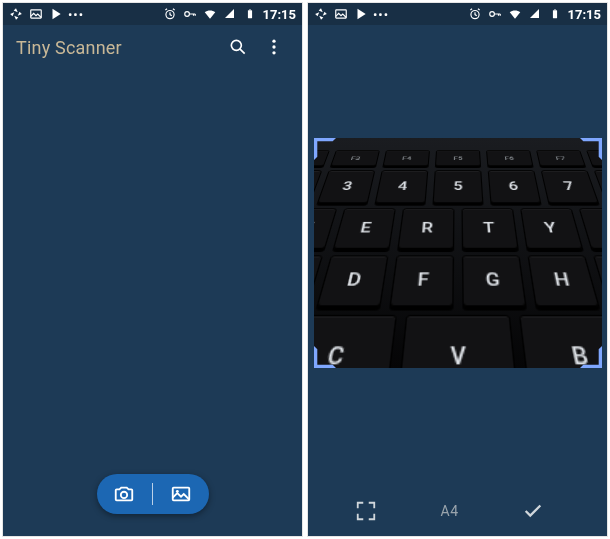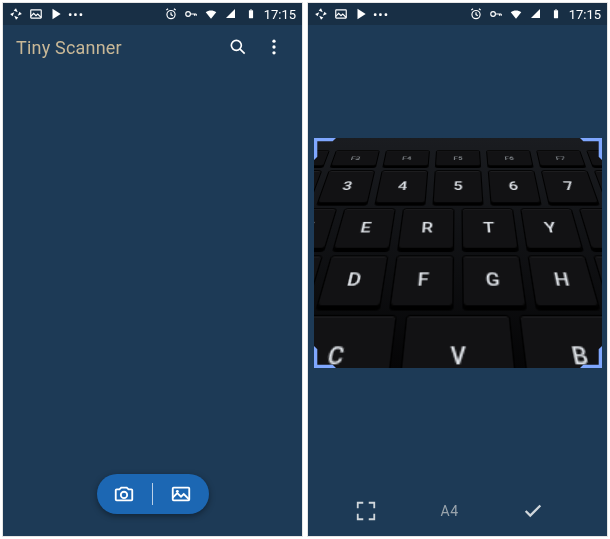--- a/index.html
+++ b/index.html
@@ -168,21 +168,21 @@
     align-items: center;
     justify-content: center;
     color: #cfd5da;
   }
   .bottom-bar .slot .bb-icon { width: 22px; height: 22px; }
   .a4-label {
     font-size: 14px;
     color: #9aa4ac;
     letter-spacing: 0.5px;
   }
-  .time { font-size: 13px; font-weight: 400; }
+  .time { font-size: 13px; font-weight: 700; }
 </style>
 </head>
 <body>
 
 <div class="phone">
   <div class="status-bar">
     <div class="status-left">
       <span class="icon">
         <svg viewBox="0 0 24 24" width="14" height="14" fill="#fff">
             <path d="M12 2l3 7-7-3 4-4zm0 20l-3-7 7 3-4 4zm10-10l-7 3 3-7 4 4zM2 12l7-3-3 7-4-4z"></path>

